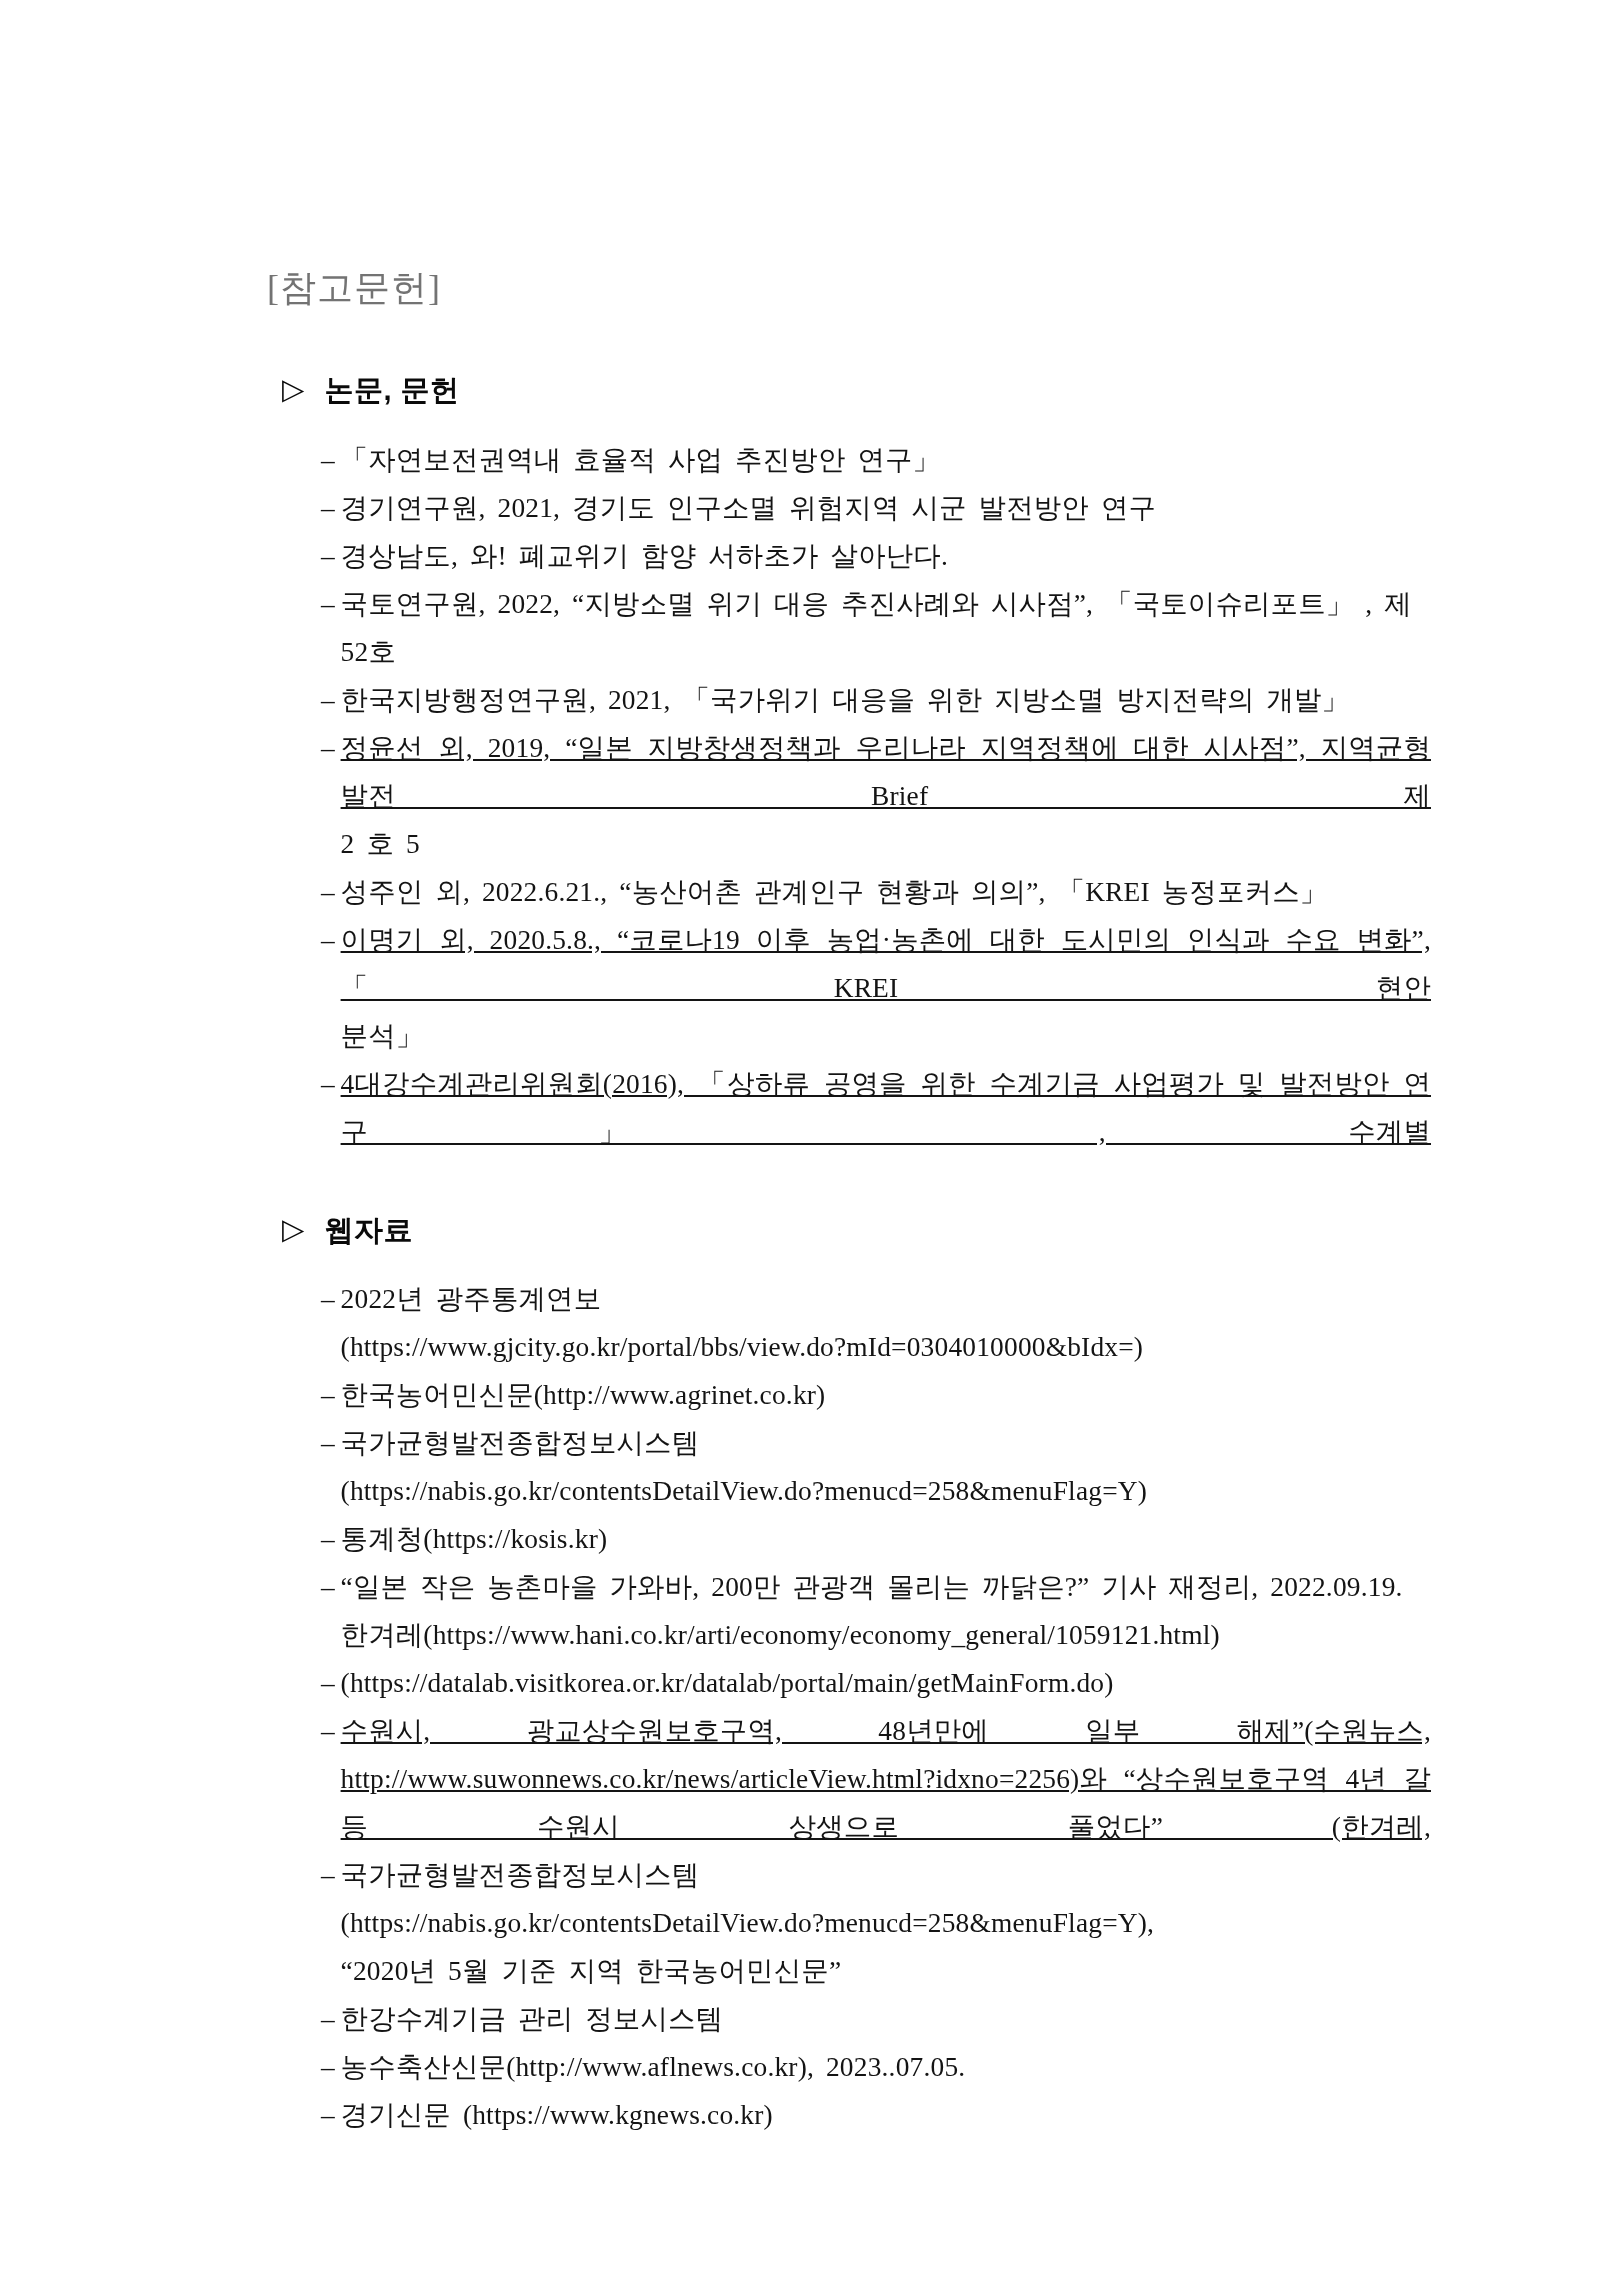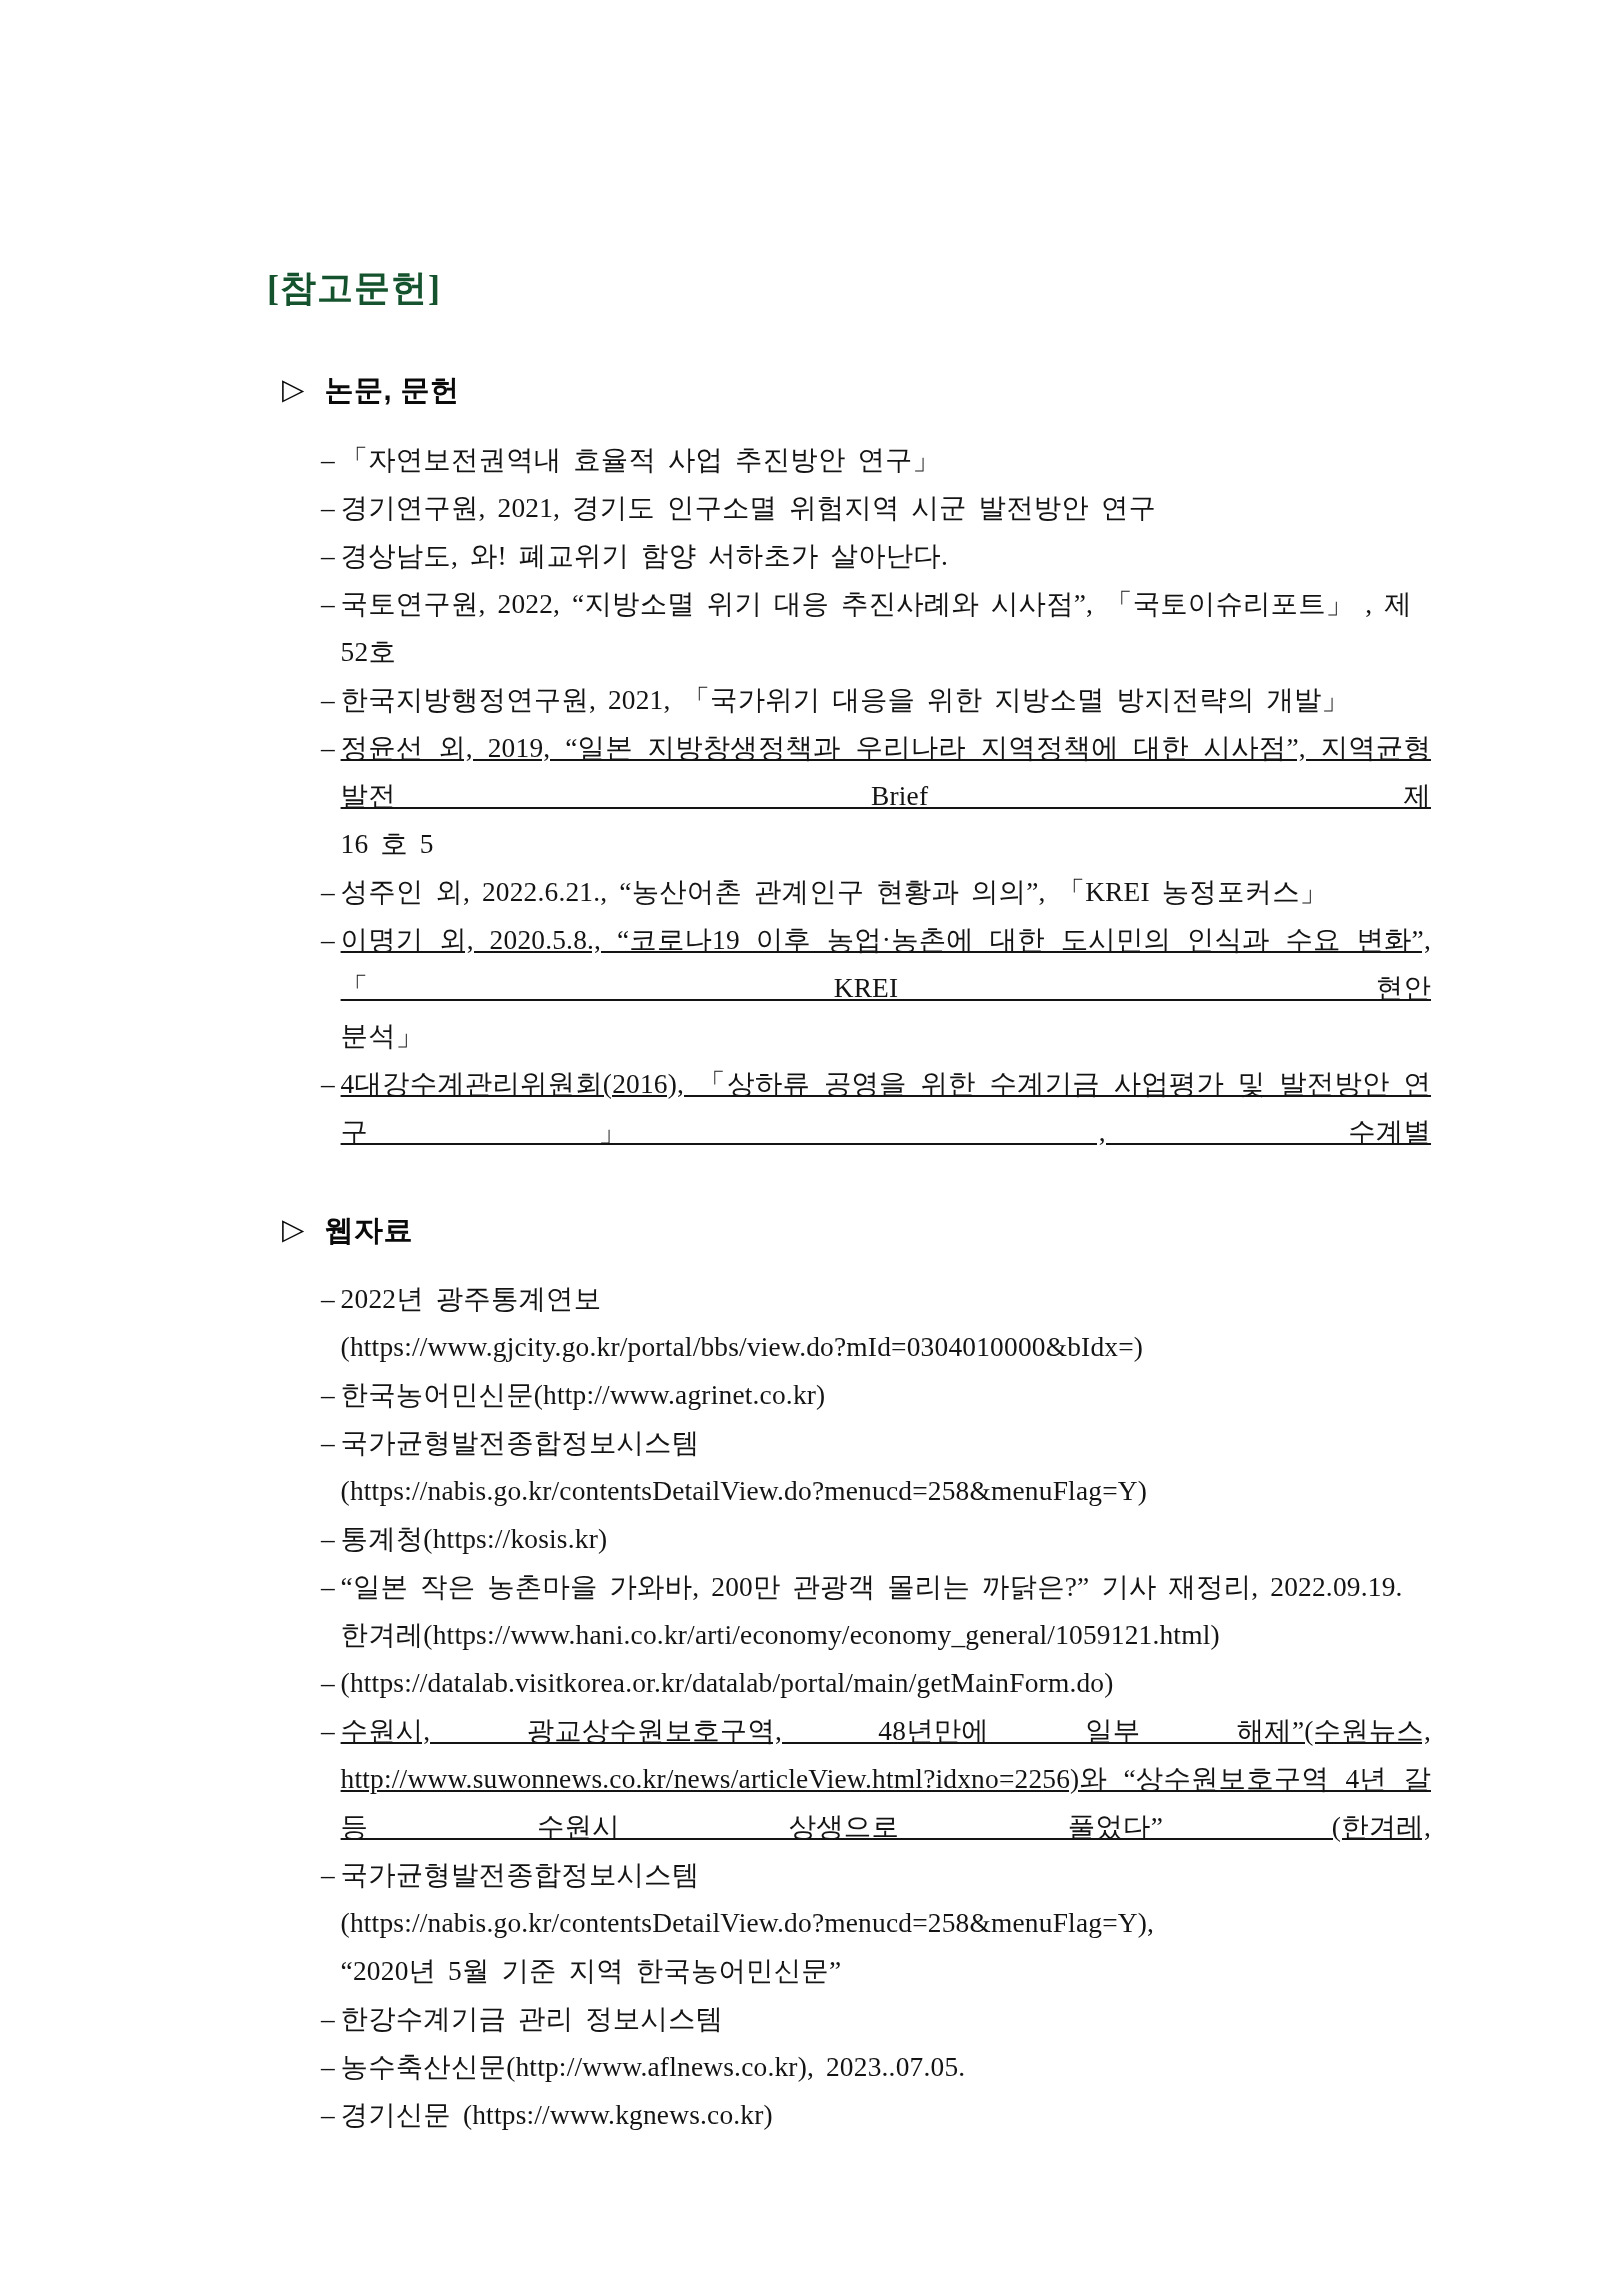--- a/index.html
+++ b/index.html
@@ -17,24 +17,24 @@
     position: absolute;
     inset: 0;
     background: #ffffff;
     color: #141414;
     font-family: "Liberation Serif", "DejaVu Serif", serif;
   }
   .doc-title {
     margin: 0;
     padding: 265px 16px 0 267px;
     font-size: 36px;
-    font-weight: 700;
+    font-weight: 400;
     line-height: 47px;
     letter-spacing: 1px;
-    color: #14532d;
+    color: #737373;
   }
   .section {
     margin-left: 282px;
   }
   .section-heading {
     display: flex;
     align-items: baseline;
     font-family: "Liberation Sans", "DejaVu Sans", sans-serif;
     font-weight: 700;
     font-size: 29px;
@@ -110,21 +110,21 @@
             <span class="dash">–</span>
             <div class="line">국토연구원, 2022, “지방소멸 위기 대응 추진사례와 시사점”, 「국토이슈리포트」 , 제52호</div>
           </div>
           <div class="ref-item">
             <span class="dash">–</span>
             <div class="line">한국지방행정연구원, 2021, 「국가위기 대응을 위한 지방소멸 방지전략의 개발」</div>
           </div>
           <div class="ref-item">
             <span class="dash">–</span>
             <div class="line justified">정윤선 외, 2019, “일본 지방창생정책과 우리나라 지역정책에 대한 시사점”, 지역균형발전 Brief 제</div>
-            <div class="line">16 호 5</div>
+            <div class="line">2 호 5</div>
           </div>
           <div class="ref-item">
             <span class="dash">–</span>
             <div class="line">성주인 외, 2022.6.21., “농산어촌 관계인구 현황과 의의”, 「KREI 농정포커스」</div>
           </div>
           <div class="ref-item">
             <span class="dash">–</span>
             <div class="line justified">이명기 외, 2020.5.8., “코로나19 이후 농업·농촌에 대한 도시민의 인식과 수요 변화”, 「KREI 현안</div>
             <div class="line">분석」</div>
           </div>

